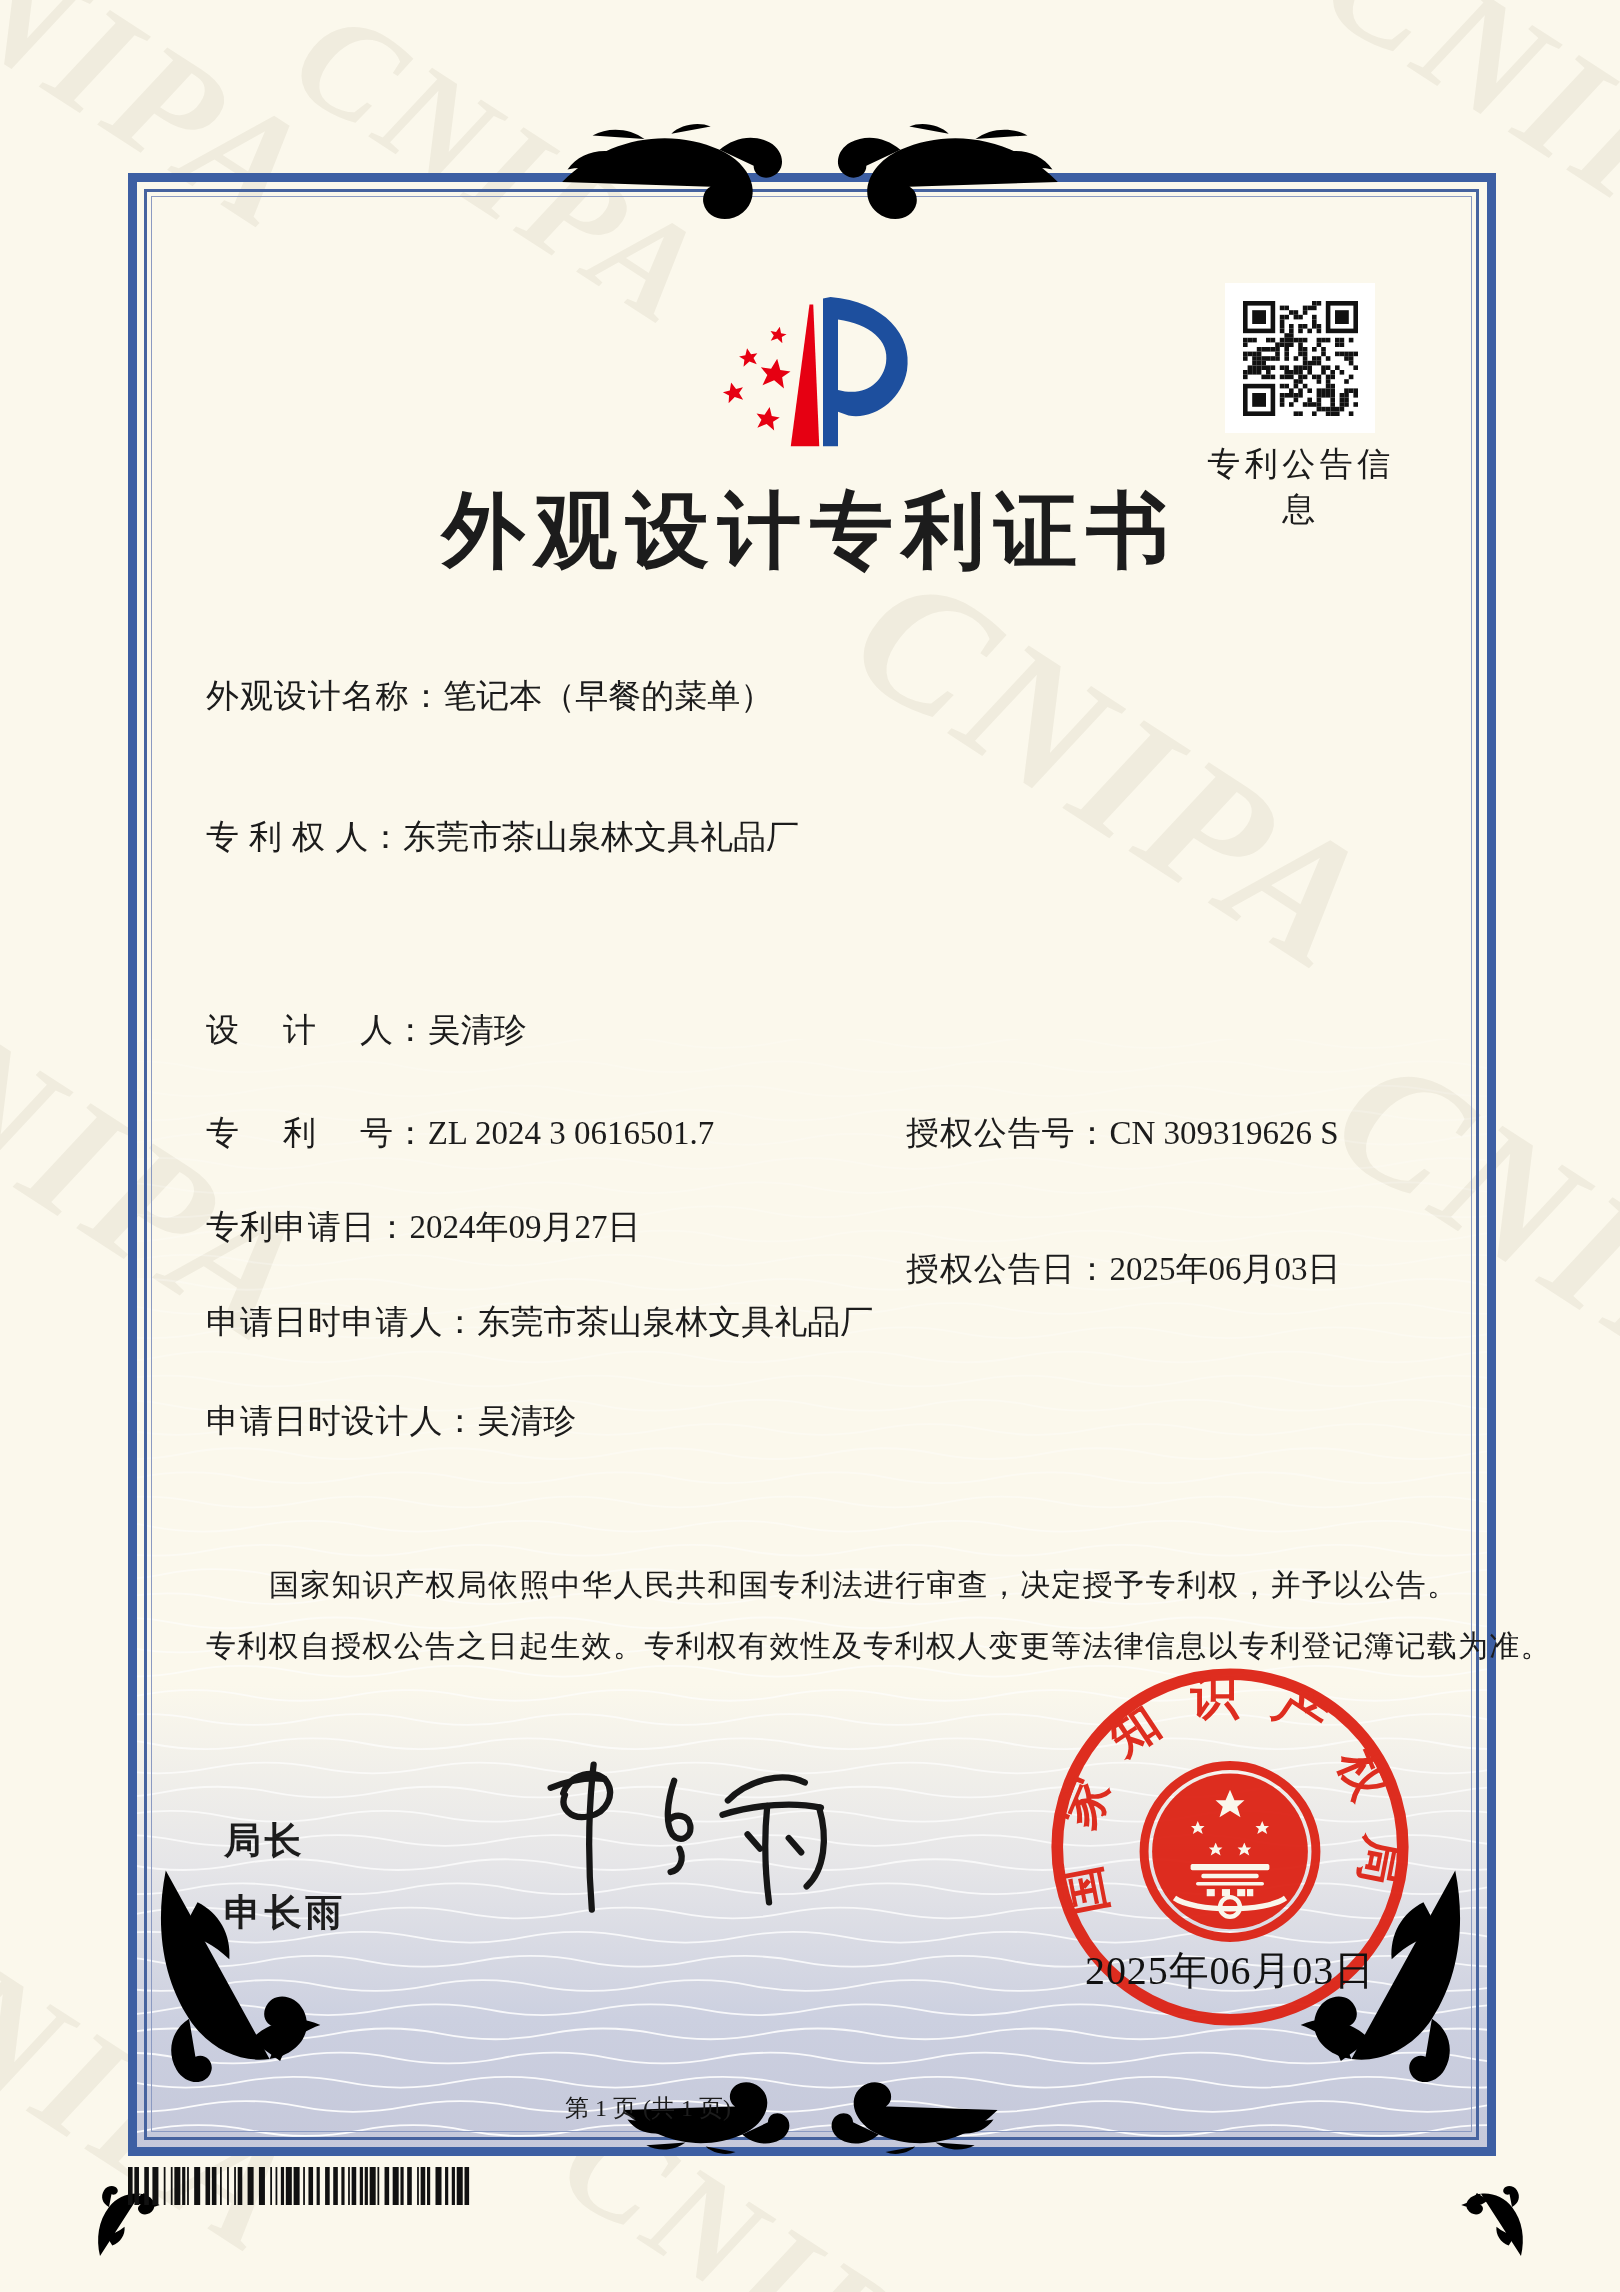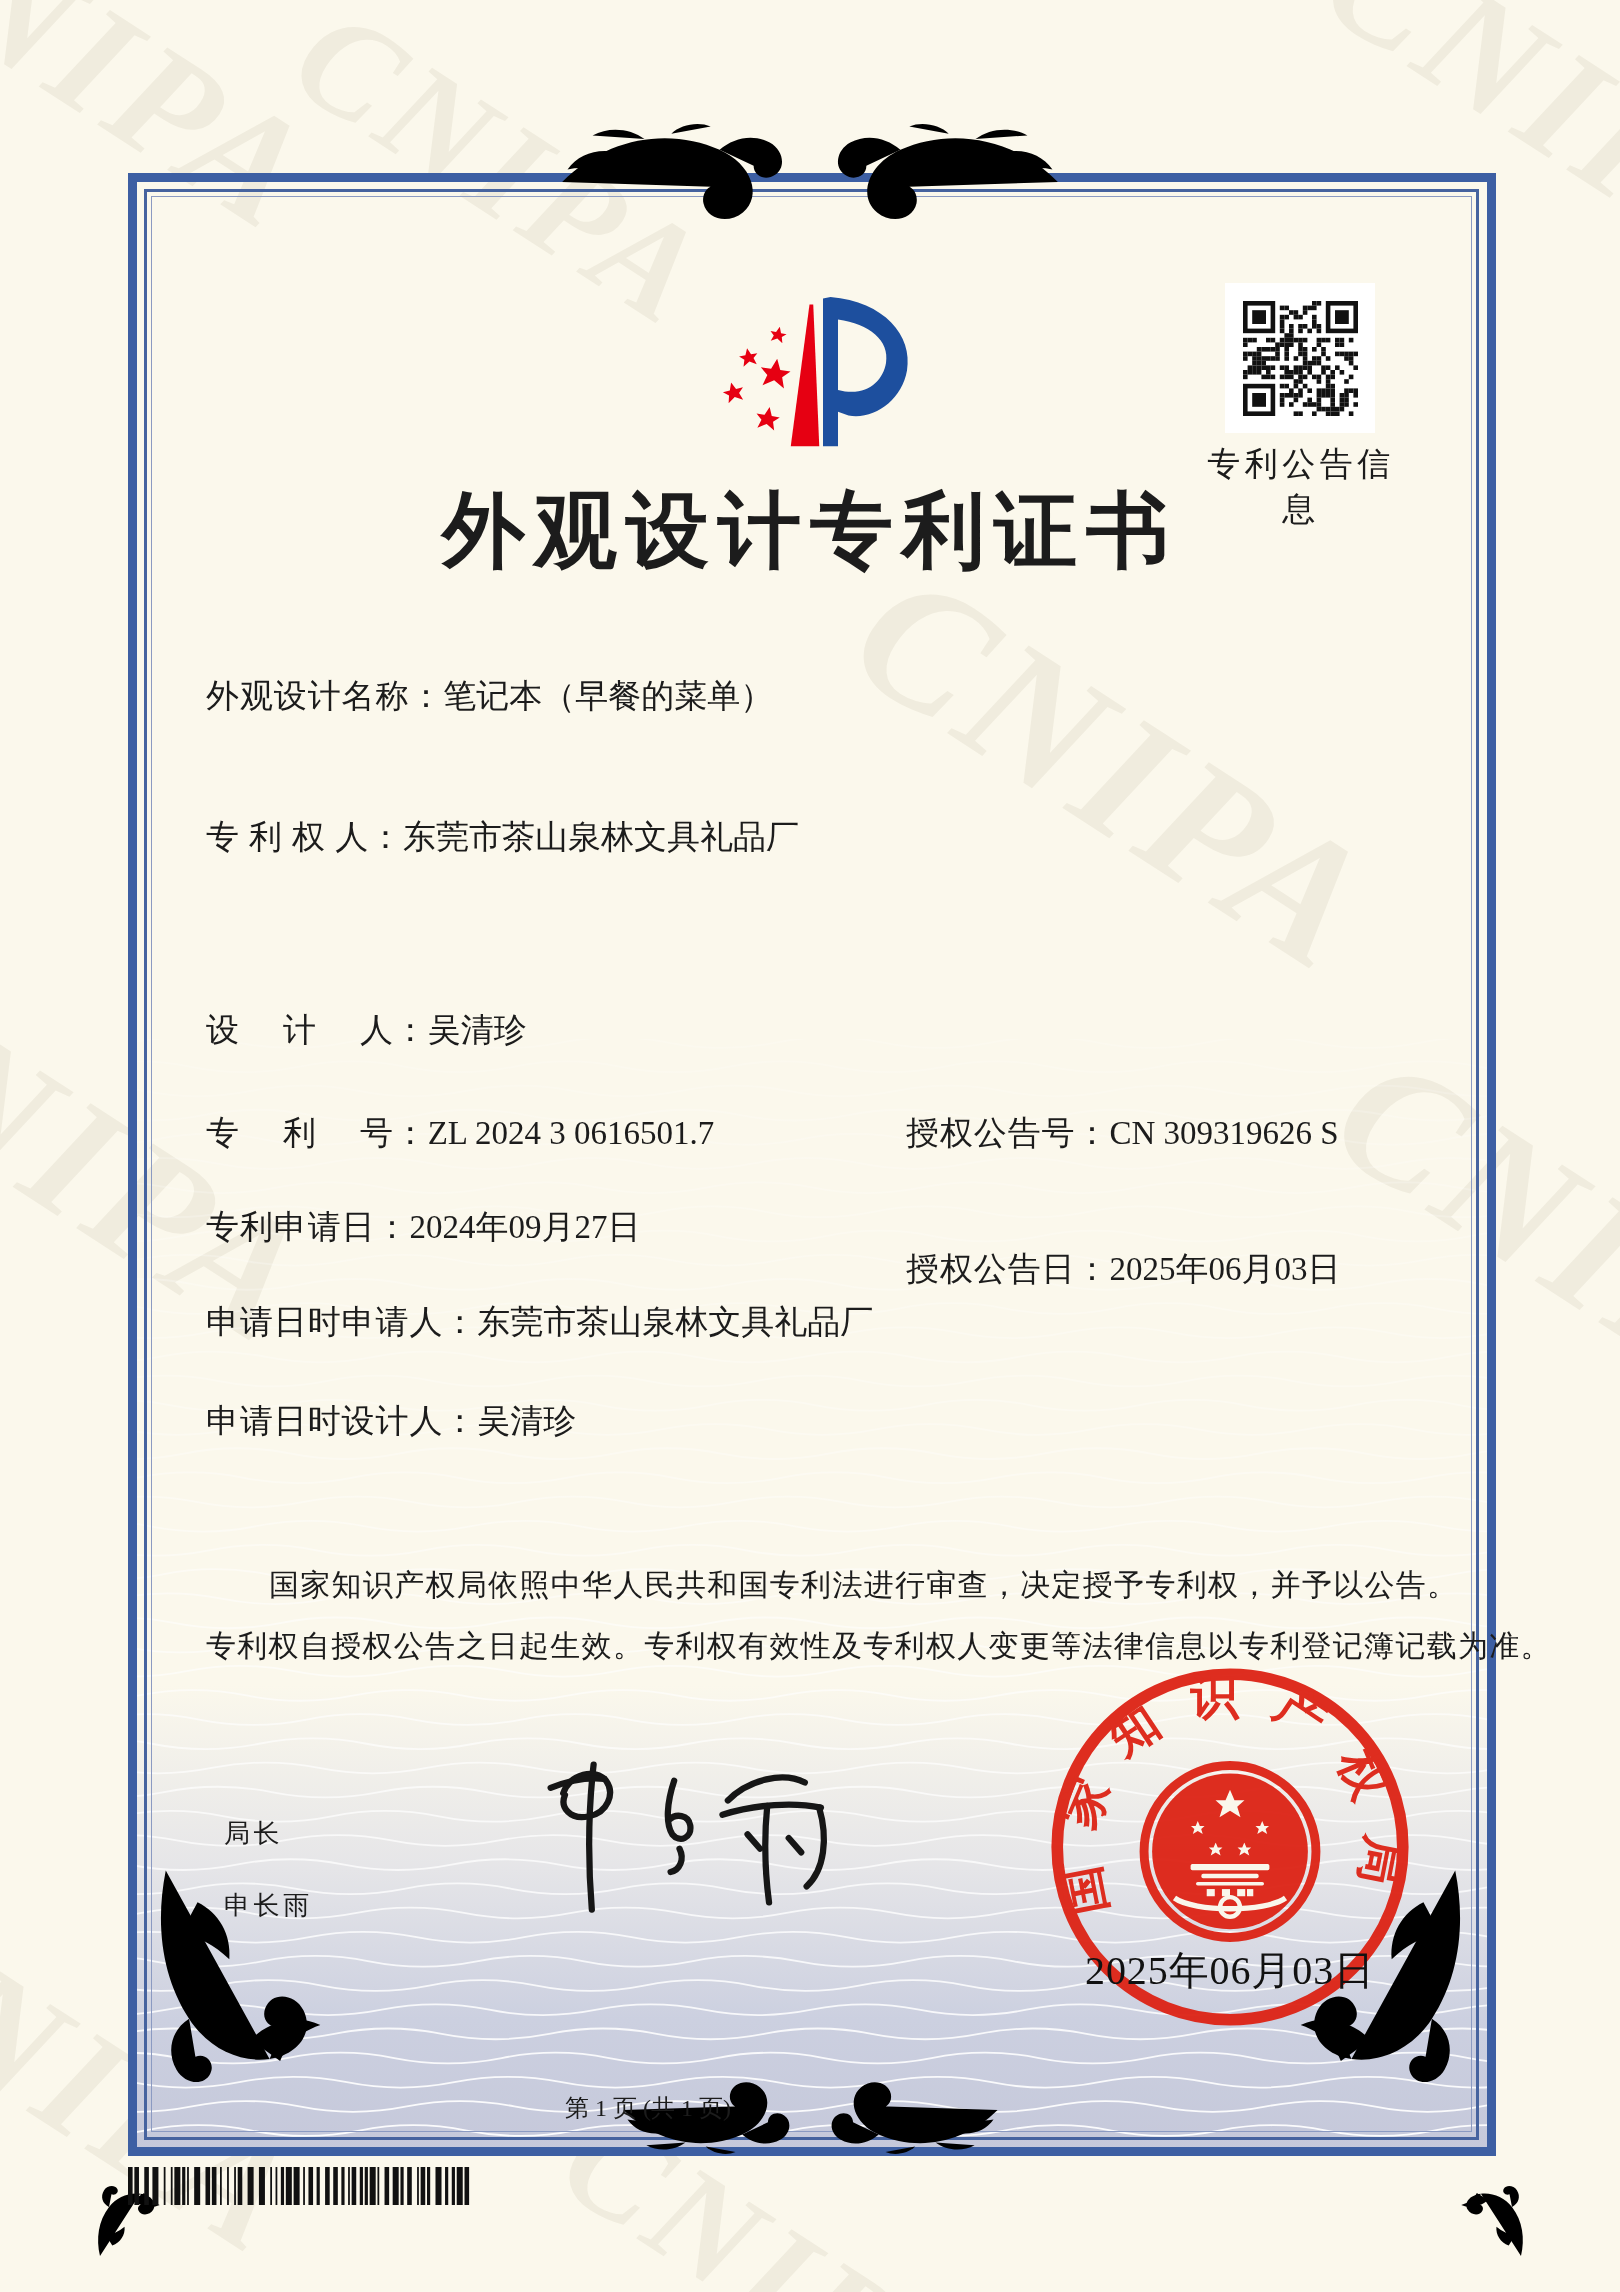--- a/index.html
+++ b/index.html
@@ -49,21 +49,21 @@
     font-size:83px;font-weight:bold;letter-spacing:9px;
   }
   
   .row{position:absolute;font-size:33px;white-space:nowrap;}
   .row .lab{letter-spacing:0.9px;}
   .col-l{left:206px;}
   .col-r{left:906px;}
   
   .body-line{position:absolute;left:206px;font-size:30px;white-space:nowrap;letter-spacing:1.3px;text-align:right;}
   
-  .signer{position:absolute;left:224px;font-size:26px;font-weight:normal;
+  .signer{position:absolute;left:224px;font-size:37px;font-weight:bold;
     font-family:"Liberation Sans","DejaVu Sans",sans-serif;letter-spacing:3.6px;}
   .sig{position:absolute;left:488px;top:1746px;}
   .sig path{stroke:#161616;stroke-width:7;fill:none;stroke-linecap:round;stroke-linejoin:round;}
   
   .seal{position:absolute;left:1042px;top:1659px;opacity:.95;}
   .seal .rd{fill:var(--seal_red);}
   .seal .rs{stroke:var(--seal_red);fill:none;}
   .seal-date{
     position:absolute;left:1042px;top:1943px;width:376px;text-align:center;
     font-size:40px;color:#111;letter-spacing:0.9px;

